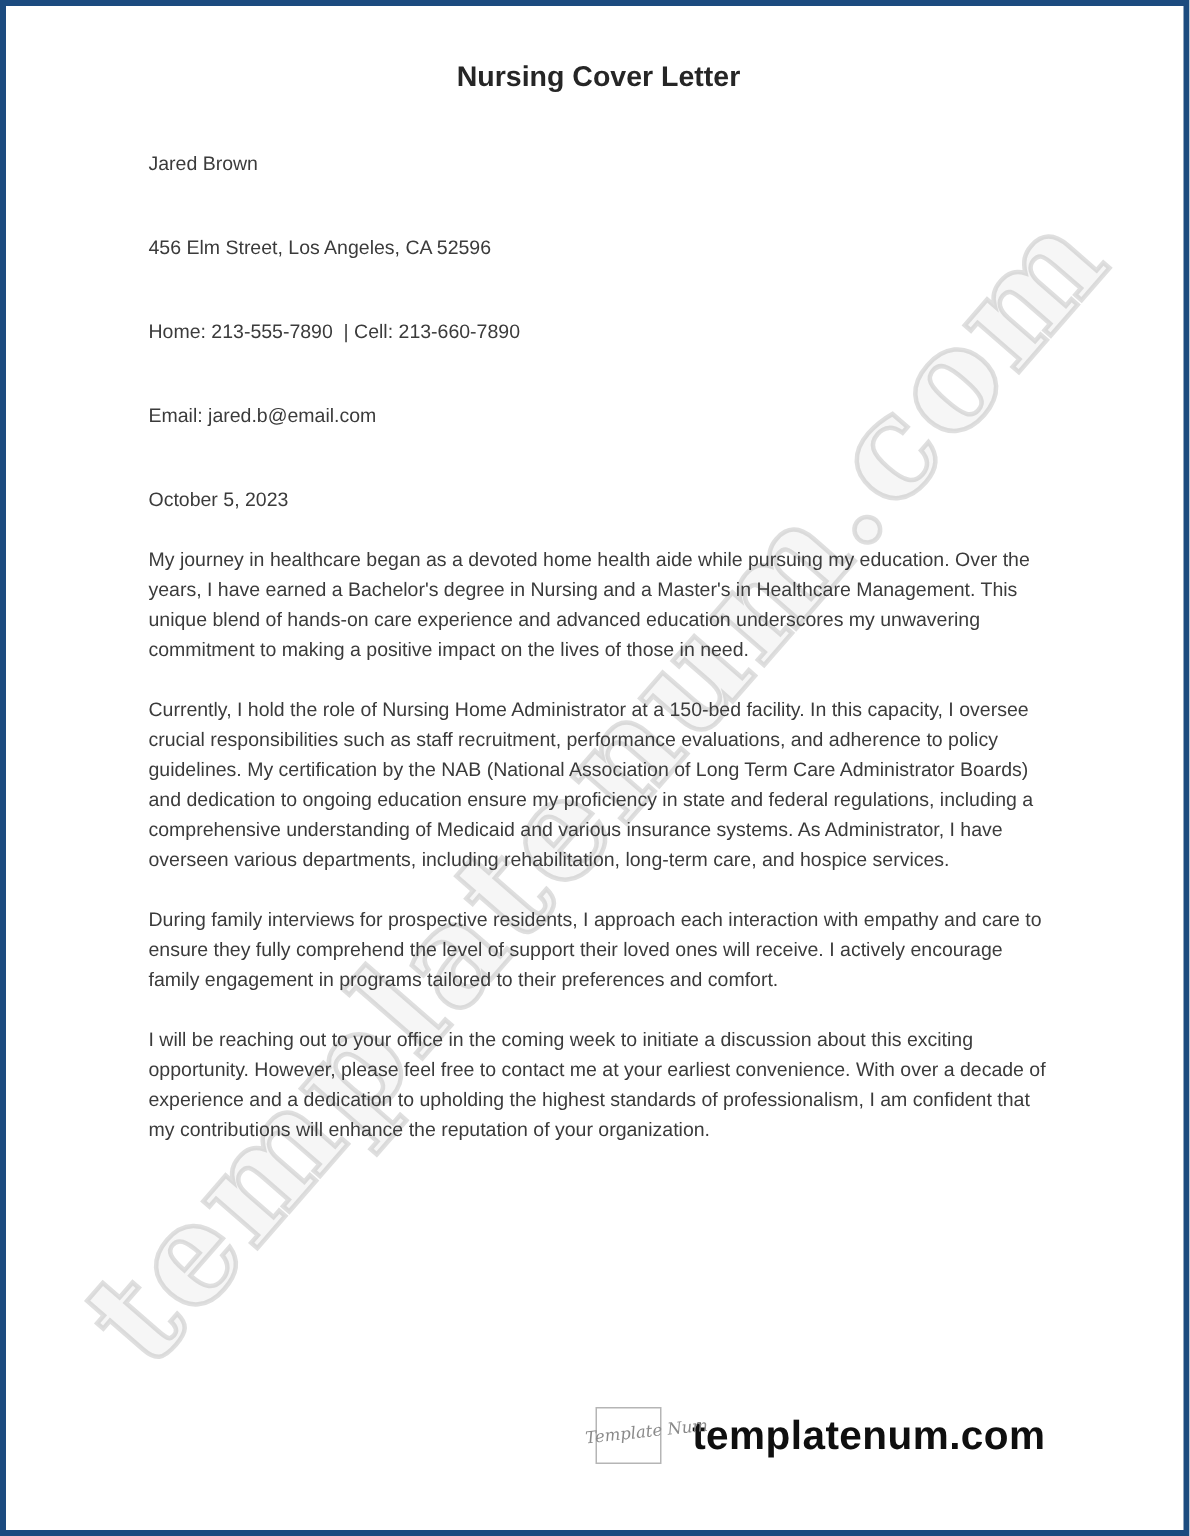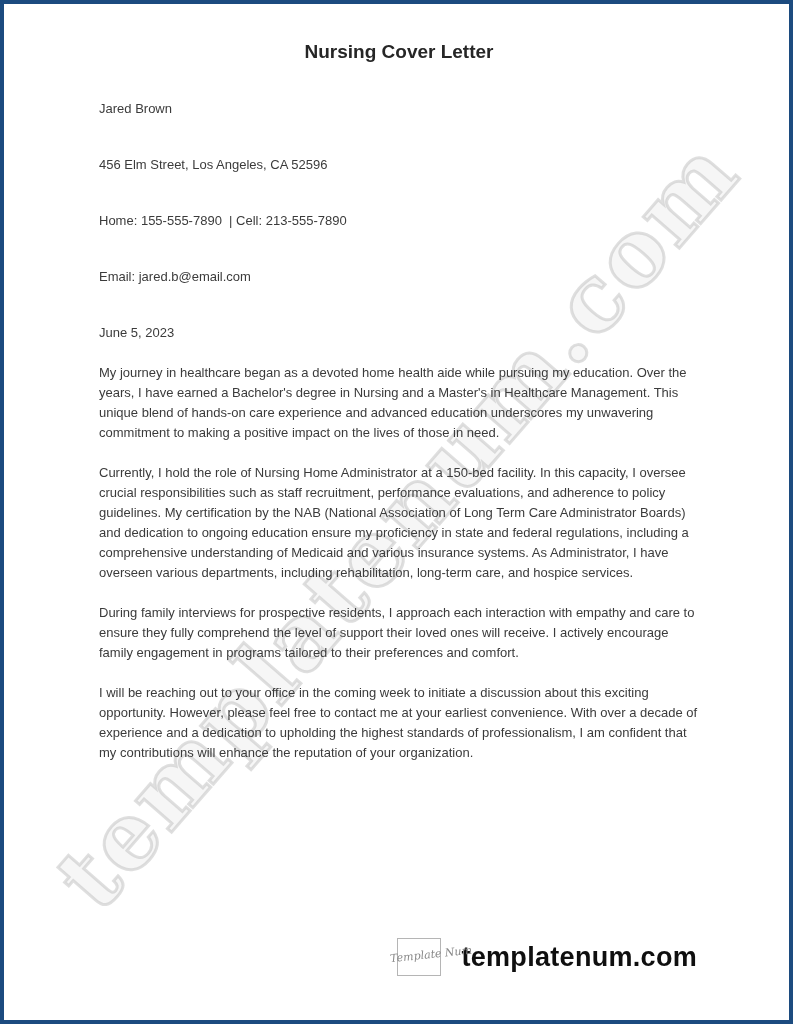--- a/index.html
+++ b/index.html
@@ -89,26 +89,26 @@
 
   <div class="watermark">templatenum.com</div>
 
   <div class="content">
 
     <h1 class="doc-title">Nursing Cover Letter</h1>
 
     <div class="block">
       <span class="line">Jared Brown</span>
       <span class="line">456 Elm Street, Los Angeles, CA 52596</span>
-      <span class="line">Home: 155-555-7890  | Cell: 213-555-7890</span>
+      <span class="line">Home: 213-555-7890  | Cell: 213-660-7890</span>
       <span class="line">Email: jared.b@email.com</span>
     </div>
 
     <div class="block">
-      <span class="line">June 5, 2023</span>
+      <span class="line">October 5, 2023</span>
     </div>
 
 
 
     <p class="para">My journey in healthcare began as a devoted home health aide while pursuing my education. Over the years, I have earned a Bachelor's degree in Nursing and a Master's in Healthcare Management. This unique blend of hands-on care experience and advanced education underscores my unwavering commitment to making a positive impact on the lives of those in need.</p>
     <p class="para">Currently, I hold the role of Nursing Home Administrator at a 150-bed facility. In this capacity, I oversee crucial responsibilities such as staff recruitment, performance evaluations, and adherence to policy guidelines. My certification by the NAB (National Association of Long Term Care Administrator Boards) and dedication to ongoing education ensure my proficiency in state and federal regulations, including a comprehensive understanding of Medicaid and various insurance systems. As Administrator, I have overseen various departments, including rehabilitation, long-term care, and hospice services.</p>
     <p class="para">During family interviews for prospective residents, I approach each interaction with empathy and care to ensure they fully comprehend the level of support their loved ones will receive. I actively encourage family engagement in programs tailored to their preferences and comfort.</p>
     <p class="para">I will be reaching out to your office in the coming week to initiate a discussion about this exciting opportunity. However, please feel free to contact me at your earliest convenience. With over a decade of experience and a dedication to upholding the highest standards of professionalism, I am confident that my contributions will enhance the reputation of your organization.</p>
 
   </div>

